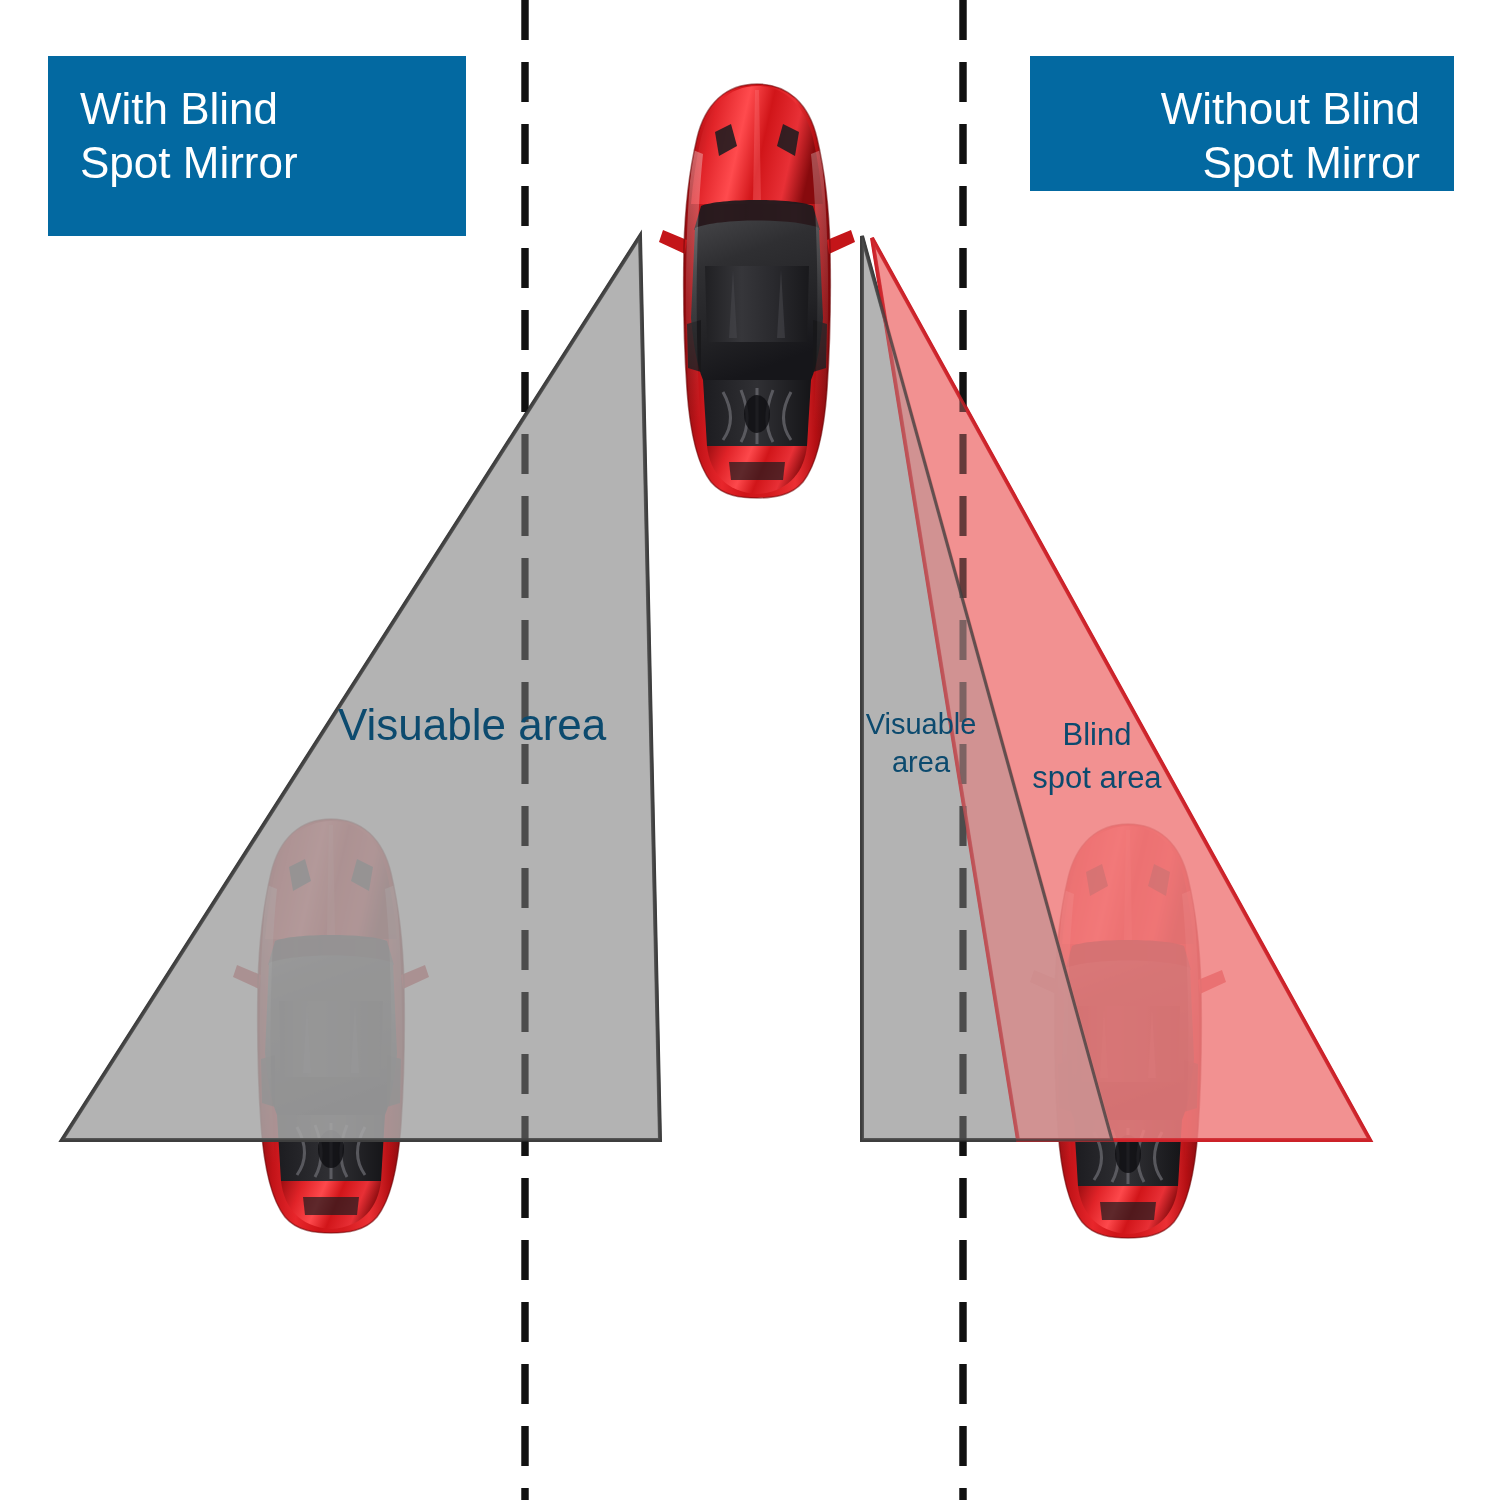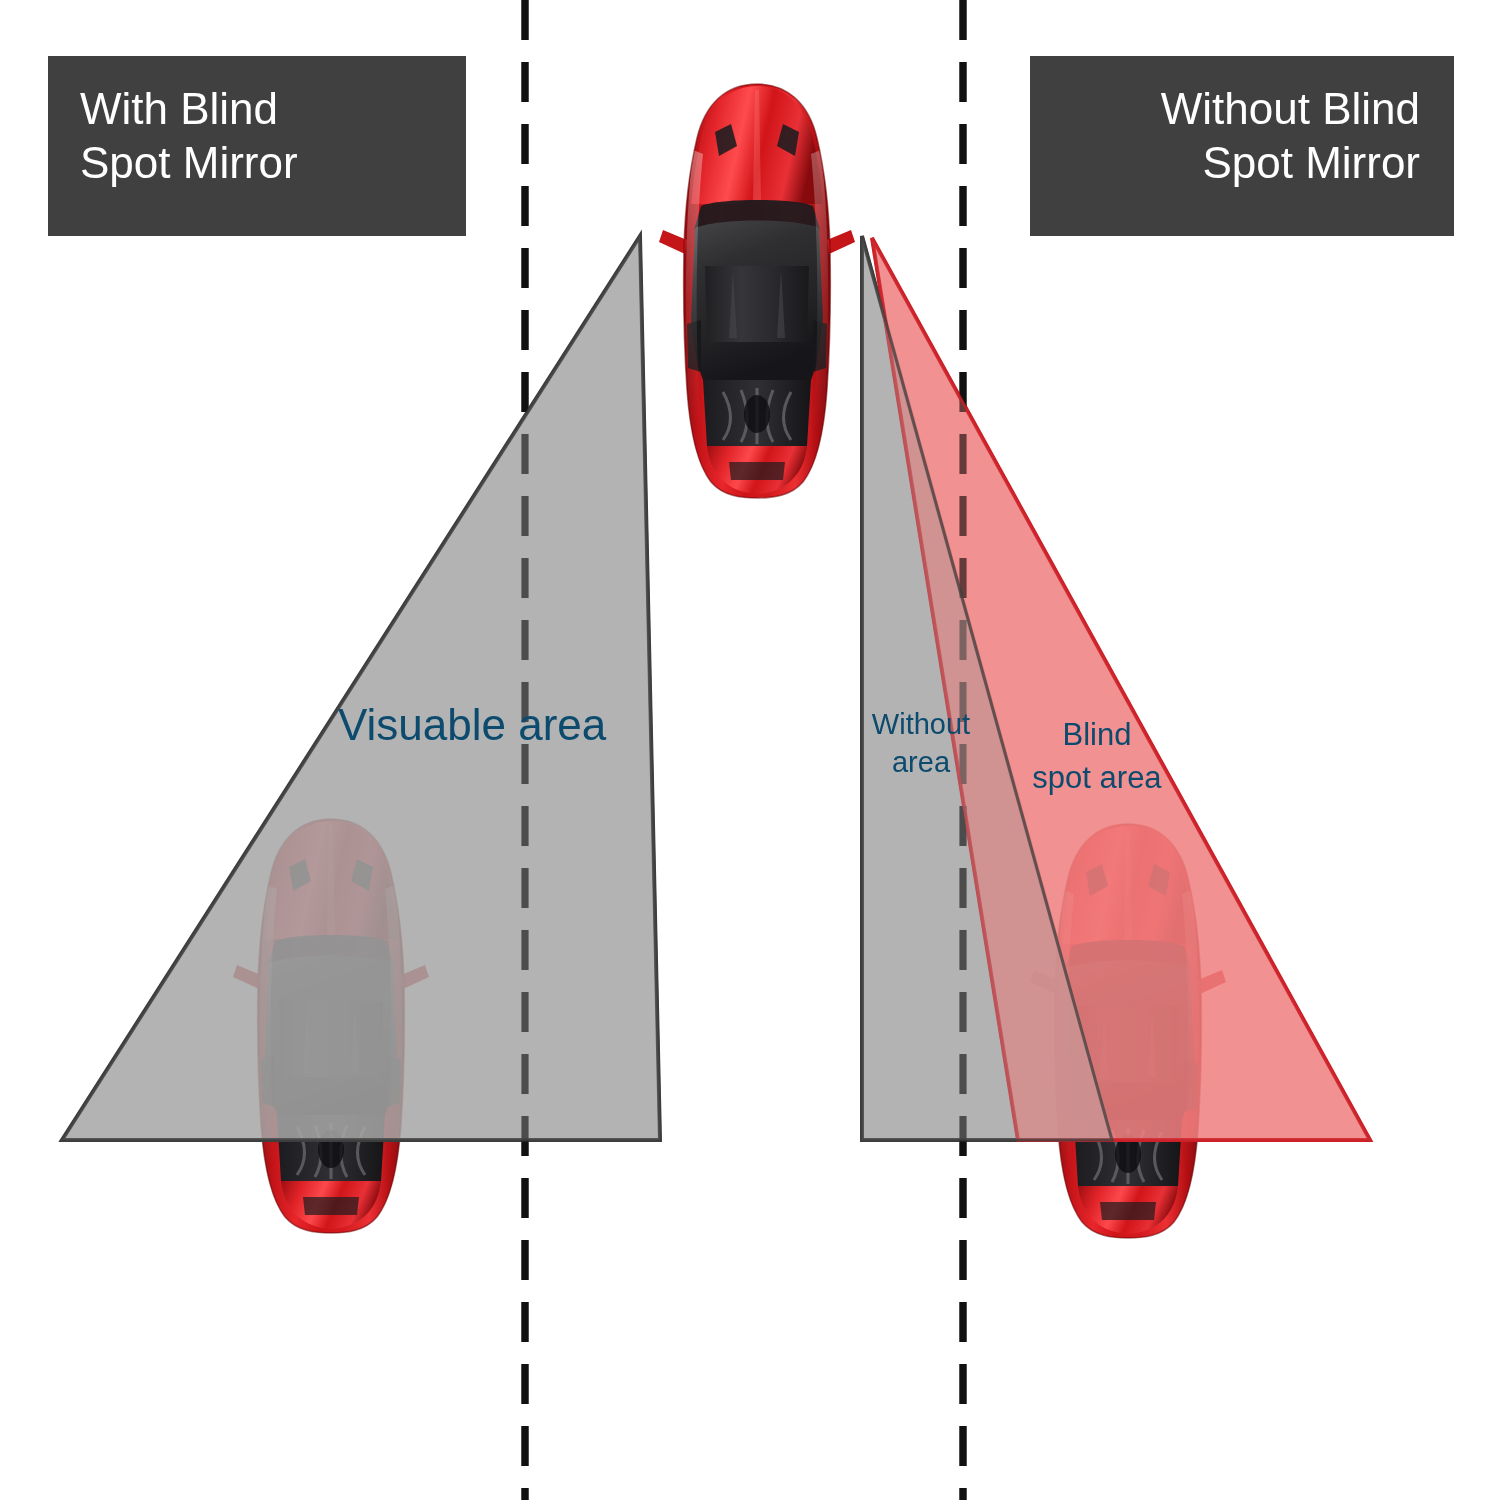--- a/index.html
+++ b/index.html
@@ -16,41 +16,41 @@
     font-family: "Liberation Sans", sans-serif;
   }
   #scene {
     position: absolute;
     top: 0; left: 0;
     width: 1500px;
     height: 1500px;
   }
   .badge {
     position: absolute;
-    background: #404040;
+    background: #0369a1;
     color: #ffffff;
     font-family: "Liberation Sans", sans-serif;
     font-size: 44px;
     line-height: 1.22;
     font-weight: 400;
     padding: 26px 30px 30px 32px;
     box-sizing: border-box;
     white-space: pre-line;
   }
   #badge-left {
     left: 48px;
     top: 56px;
     width: 418px;
     height: 180px;
   }
   #badge-right {
     left: 1030px;
     top: 56px;
     width: 424px;
-    height: 180px;
+    height: 135px;
     text-align: right;
     padding-right: 34px;
   }
   .area-label {
     position: absolute;
     color: #0c4a6e;
     font-family: "Liberation Sans", sans-serif;
     font-weight: 400;
     white-space: pre-line;
     pointer-events: none;
@@ -250,19 +250,19 @@
   </svg>
 
   <div class="badge" id="badge-left">With Blind
 Spot Mirror</div>
 
   <div class="badge" id="badge-right">Without Blind
 Spot Mirror</div>
 
   <div class="area-label" id="label-visuable-left">Visuable area</div>
 
-  <div class="area-label" id="label-visuable-right">Without
+  <div class="area-label" id="label-visuable-right">Visuable
 area</div>
 
   <div class="area-label" id="label-blind-right">Blind
 spot area</div>
 
 </div>
 
 </body></html>

